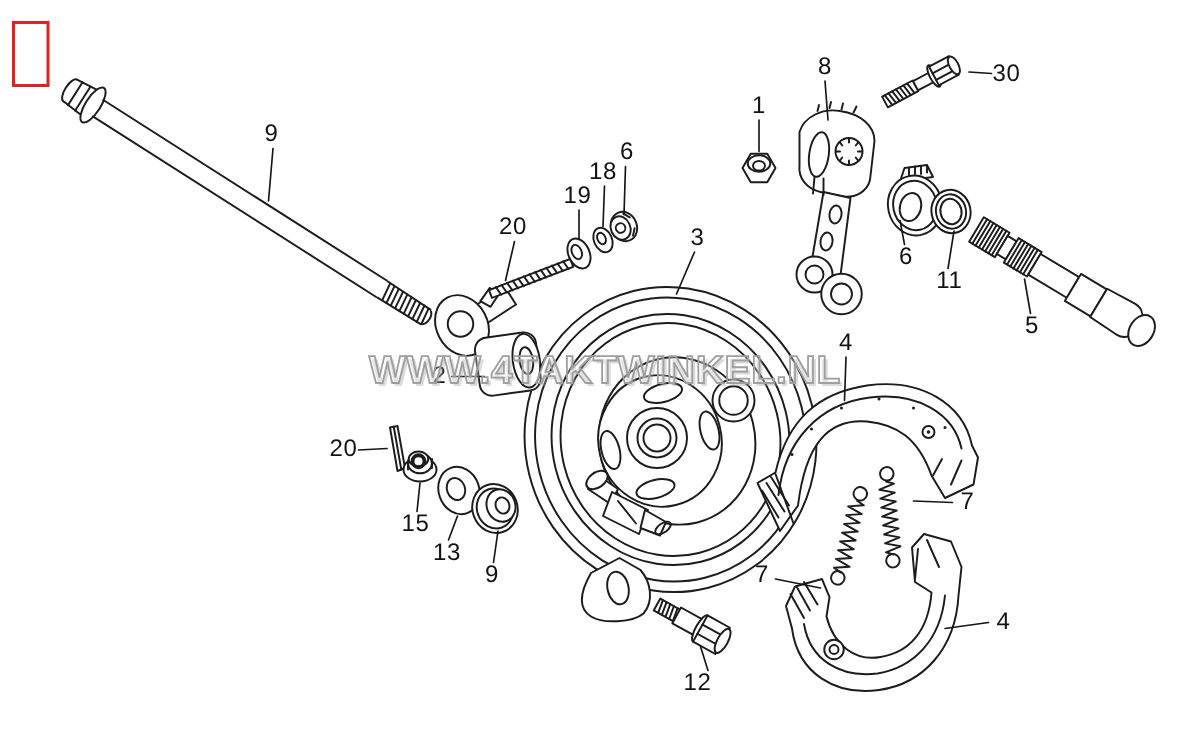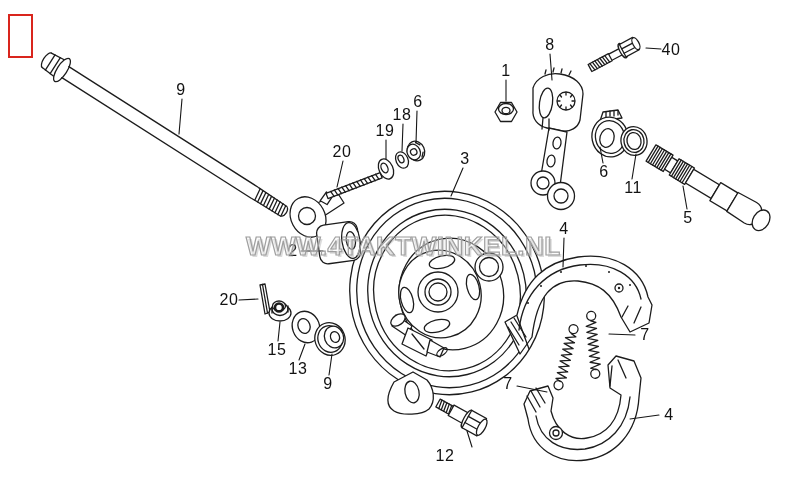--- a/index.html
+++ b/index.html
@@ -273,25 +273,25 @@
   <div class="callout" style="left:564px;top:229px">4</div>
   <div class="callout" style="left:669px;top:415px">4</div>
   <div class="callout" style="left:688px;top:218px">5</div>
   <div class="callout" style="left:604px;top:172px">6</div>
   <div class="callout" style="left:645px;top:335px">7</div>
   <div class="callout" style="left:508px;top:384px">7</div>
   <div class="callout" style="left:550px;top:45px">8</div>
   <div class="callout" style="left:328px;top:384px">9</div>
   <div class="callout" style="left:181px;top:90px">9</div>
   <div class="callout" style="left:633px;top:188px">11</div>
-  <div class="callout" style="left:445px;top:456px">12</div>
+  <div class="callout" style="left:465px;top:456px">12</div>
   <div class="callout" style="left:298px;top:369px">13</div>
   <div class="callout" style="left:418px;top:102px">6</div>
   <div class="callout" style="left:277px;top:350px">15</div>
   <div class="callout" style="left:385px;top:131px">19</div>
   <div class="callout" style="left:402px;top:115px">18</div>
   <div class="callout" style="left:229px;top:300px">20</div>
   <div class="callout" style="left:342px;top:152px">20</div>
-  <div class="callout" style="left:671px;top:50px">40</div>
+  <div class="callout" style="left:671px;top:50px">30</div>
 
   <div class="watermark">WWW.4TAKTWINKEL.NL</div>
 
 </div>
 
 </body></html>

